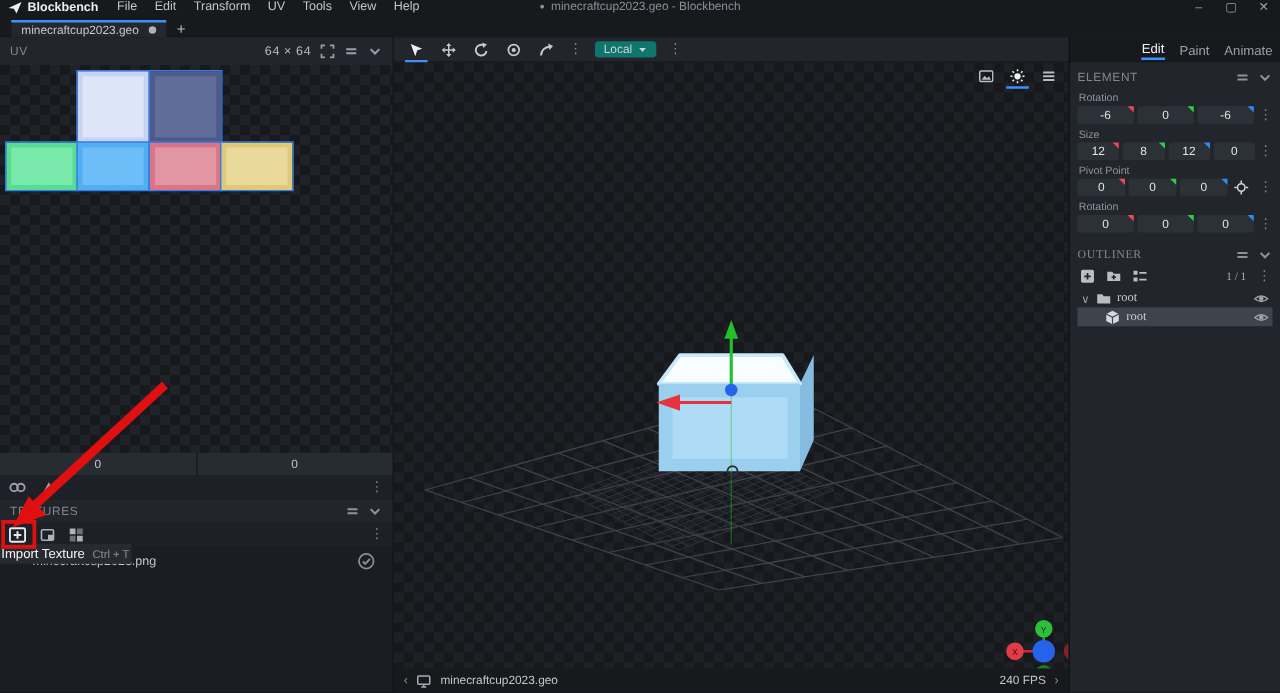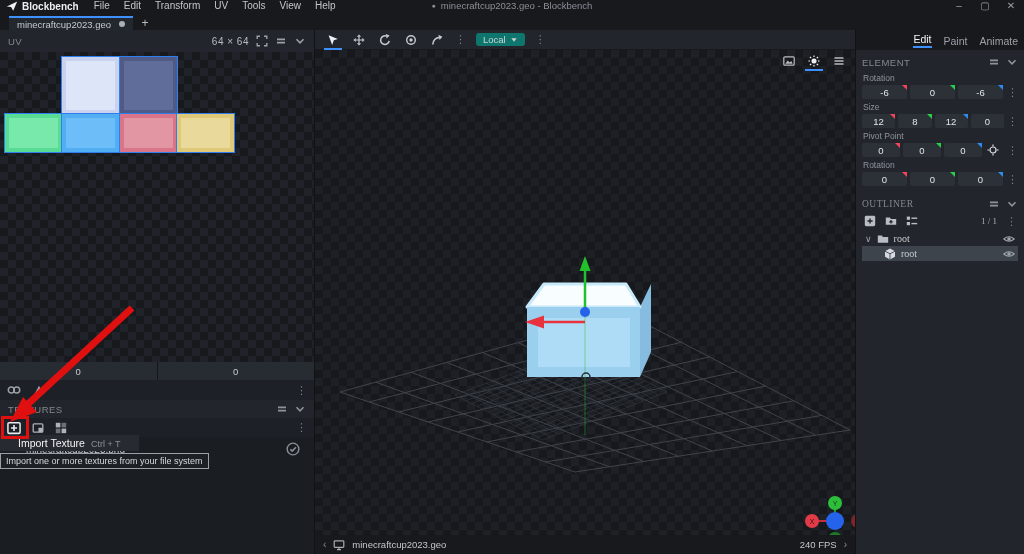--- a/index.html
+++ b/index.html
@@ -45,21 +45,21 @@
   #uv-tools { height:20px; display:flex; align-items:center; gap:12px; padding:0 7px; background:#1d2026; color:#9ba0a8; }
   #uv-tools .vdots { margin-left:auto; }
   #tex-header { height:18px; background:#22262c; padding:0 8px; }
   #tex-toolbar { height:19px; display:flex; align-items:center; gap:11px; padding:0 7px; background:#1d2026; color:#aeb2b9; }
   #tex-toolbar .vdots { margin-left:auto; }
   #tex-item { height:24px; display:flex; align-items:center; font-size:10px; color:#c3c7cc; padding-left:26px; }
   #tex-check { margin-left:auto; margin-right:14px; color:#8a8f97; }
 
   
   #tooltip { position:absolute; left:0; top:405px; z-index:30; font-size:10.5px; }
-  #tooltip-line1 { display:inline-flex; gap:6px; align-items:baseline; background:#272b31; color:#f2f3f5; padding:2px 18px; }
+  #tooltip-line1 { display:inline-flex; gap:6px; align-items:baseline; background:#272b31; color:#f2f3f5; padding:2px 1px; }
   #tooltip-line1 .short { color:#8a8f96; font-size:9px;text-align:center; }
   #tooltip-line2 { margin-top:2px; display:inline-block; background:#1d2024; border:1px solid #9aa0a8; color:#d5d8dd;
     font-size:9px; padding:2px 5px; white-space:nowrap; }
 
   
   #annot { position:absolute; left:0; top:0; width:315px; height:524px; z-index:40; pointer-events:none; }
   #red-box { position:absolute; left:1px; top:386px; width:28px; height:23px; border:3px solid #e01010; z-index:41; pointer-events:none; }
 
   
   #viewport { position:absolute; left:315px; top:30px; width:540px; height:505px; }
@@ -231,21 +231,20 @@
           <path d="M3.7 6.2 L5.3 7.8 L8.5 4.5" stroke="currentColor" fill="none" stroke-width="1.4"></path>
         </svg>
     </div>
 
     <div id="tooltip">
       <div id="tooltip-line1">
         <span>Import Texture</span>
         <span class="short">Ctrl + T</span>
       </div>
       <br>
-      <div id="tooltip-line2">Import one or more textures from your file system</div>
     </div>
 
     <div id="red-box"></div>
     <svg id="annot" viewBox="0 0 315 524">
       <line x1="132" y1="278" x2="28" y2="374" stroke="#e01010" stroke-width="7"></line>
       <polygon points="10,392 23,367 37,382" fill="#e01010"></polygon>
     </svg>
   </div>
 
   <div id="viewport">

